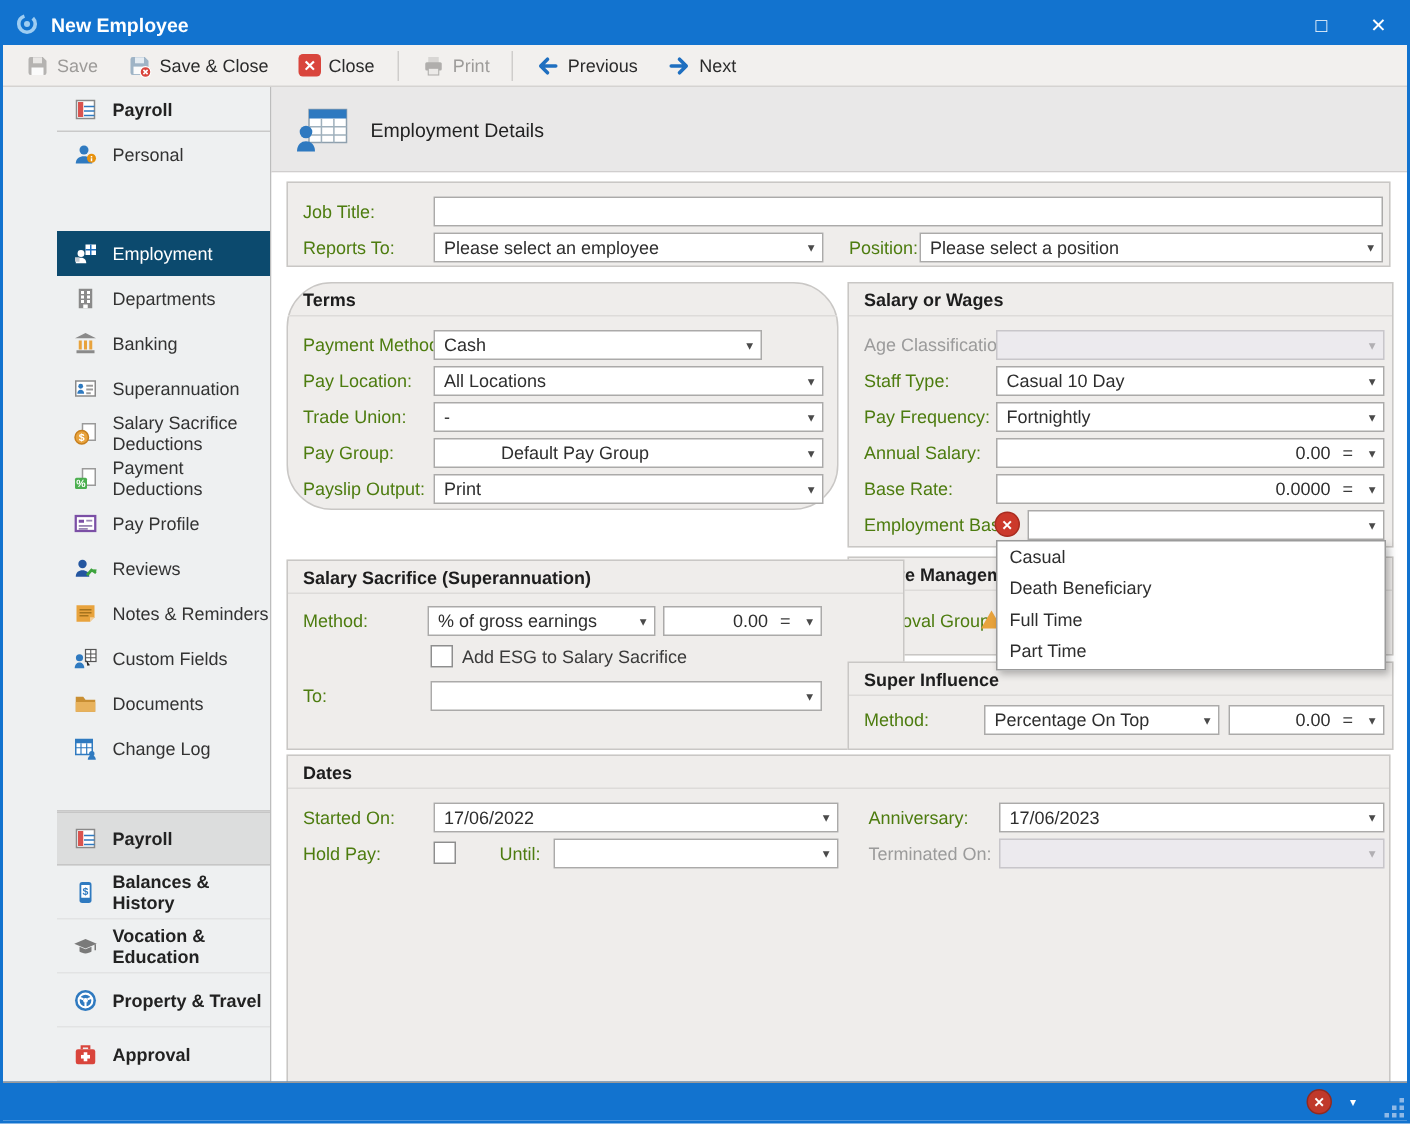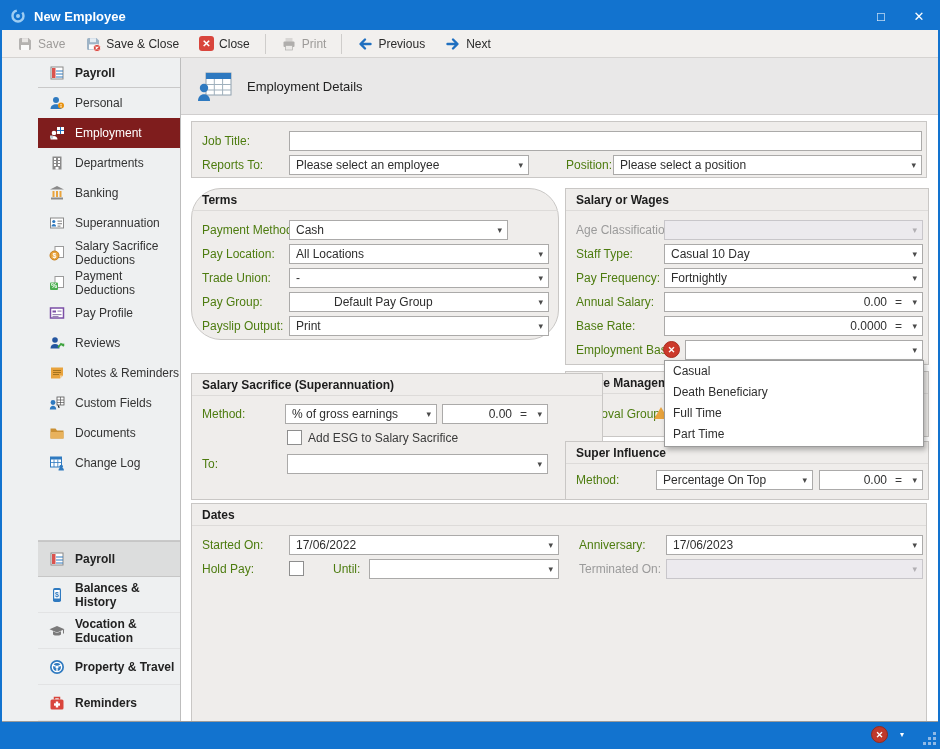--- a/index.html
+++ b/index.html
@@ -21,21 +21,21 @@
   .icon16 { width:16px; height:16px; display:inline-block; }
   .close-red { width:15px; height:15px; background:#d9453c; border-radius:3px; color:#fff; font-size:10px; font-weight:bold; display:flex; align-items:center; justify-content:center; }
 
   
   .bodyrow { flex:1; display:flex; min-height:0; }
 
   
   .sidebar { width:179px; background:#eef0f1; border-right:1px solid #bdbdbd; display:flex; flex-direction:column; font-size:12px;padding-left:36px; }
   .sb-head { height:30px; display:flex; align-items:center; gap:9px; padding-left:10px; font-weight:bold; color:#222; border-bottom:1px solid #c9c9c9; }
   .sb-item { height:30px; display:flex; align-items:center; gap:9px; padding-left:10px; color:#333; }
-  .sb-item.selected { background:#7f1d1d; color:#fff; }
+  .sb-item.selected { background:#0c4a6e; color:#fff;margin-top:36px; }
   .sb-spacer { flex:1; }
   .sb-bottom { border-top:1px solid #c9c9c9; }
   .sb-bitem { height:36px; display:flex; align-items:center; gap:9px; padding-left:10px; font-weight:bold; color:#222; border-bottom:1px solid #e2e3e4; }
   .sb-bitem.selected { background:#dcdddd; border-top:1px solid #c6c6c6; border-bottom:1px solid #c6c6c6; }
   .sb-ico { width:18px; height:16px; display:flex; align-items:center; justify-content:center; flex:0 0 auto; }
 
   
   .main { flex:1; display:flex; flex-direction:column; min-width:0; }
   .main-head { height:57px; background:#e9e8e8; border-bottom:1px solid #d0cece; display:flex; align-items:center; flex:0 0 auto; }
   .mh-ico { margin:0 14px 0 16px; }
@@ -351,21 +351,21 @@
         </div>
         <div class="sb-bitem">
           <span class="sb-ico">
             <svg width="16" height="16" viewBox="0 0 16 16">
                 <path d="M5.5 4.5 v-2 h5 v2" fill="none" stroke="#d9453c" stroke-width="1.5"></path>
                 <rect x="1.5" y="4.5" width="13" height="10" rx="1.5" fill="#d9453c"></rect>
                 <rect x="6.8" y="6.5" width="2.4" height="6" fill="#fff"></rect>
                 <rect x="5" y="8.3" width="6" height="2.4" fill="#fff"></rect>
               </svg>
           </span>
-          <span>Reminders</span>
+          <span>Approval</span>
         </div>
       </div>
     </div>
 
     <div class="main">
       <div class="main-head">
         <svg class="mh-ico" width="36" height="32" viewBox="0 0 36 32">
           <rect x="9" y="3" width="25" height="22" fill="#fff" stroke="#8fa0ae"></rect>
           <rect x="9" y="3" width="25" height="6" fill="#2e79c0"></rect>
           <path d="M9 14.5 h25 M9 20 h25 M17.3 9 v16 M25.6 9 v16" stroke="#9fb0bc" stroke-width="1"></path>
@@ -376,21 +376,21 @@
       </div>
 
       <div class="form">
 
         <div class="grp" style="left:10px; top:6px; width:736px; height:57px;">
           <span class="lbl" style="left:10px; top:9px;">Job Title:</span>
           <div class="fld txt" style="left:97px; top:9px; width:633px;">
               <span></span>
             </div>
           <span class="lbl" style="left:10px; top:33px;">Reports To:</span>
-          <div class="fld dd" style="left:97px; top:33px; width:240px;">
+          <div class="fld dd" style="left:97px; top:33px; width:260px;">
               <span>Please select an employee</span>
             </div>
           <span class="lbl" style="left:374px; top:33px;">Position:</span>
           <div class="fld dd" style="left:421px; top:33px; width:309px;">
               <span>Please select a position</span>
             </div>
         </div>
 
         <div class="grp" style="left:10px; top:73px; width:368px; height:152px;border-radius:30px;">
           <div class="grp-hdr">

